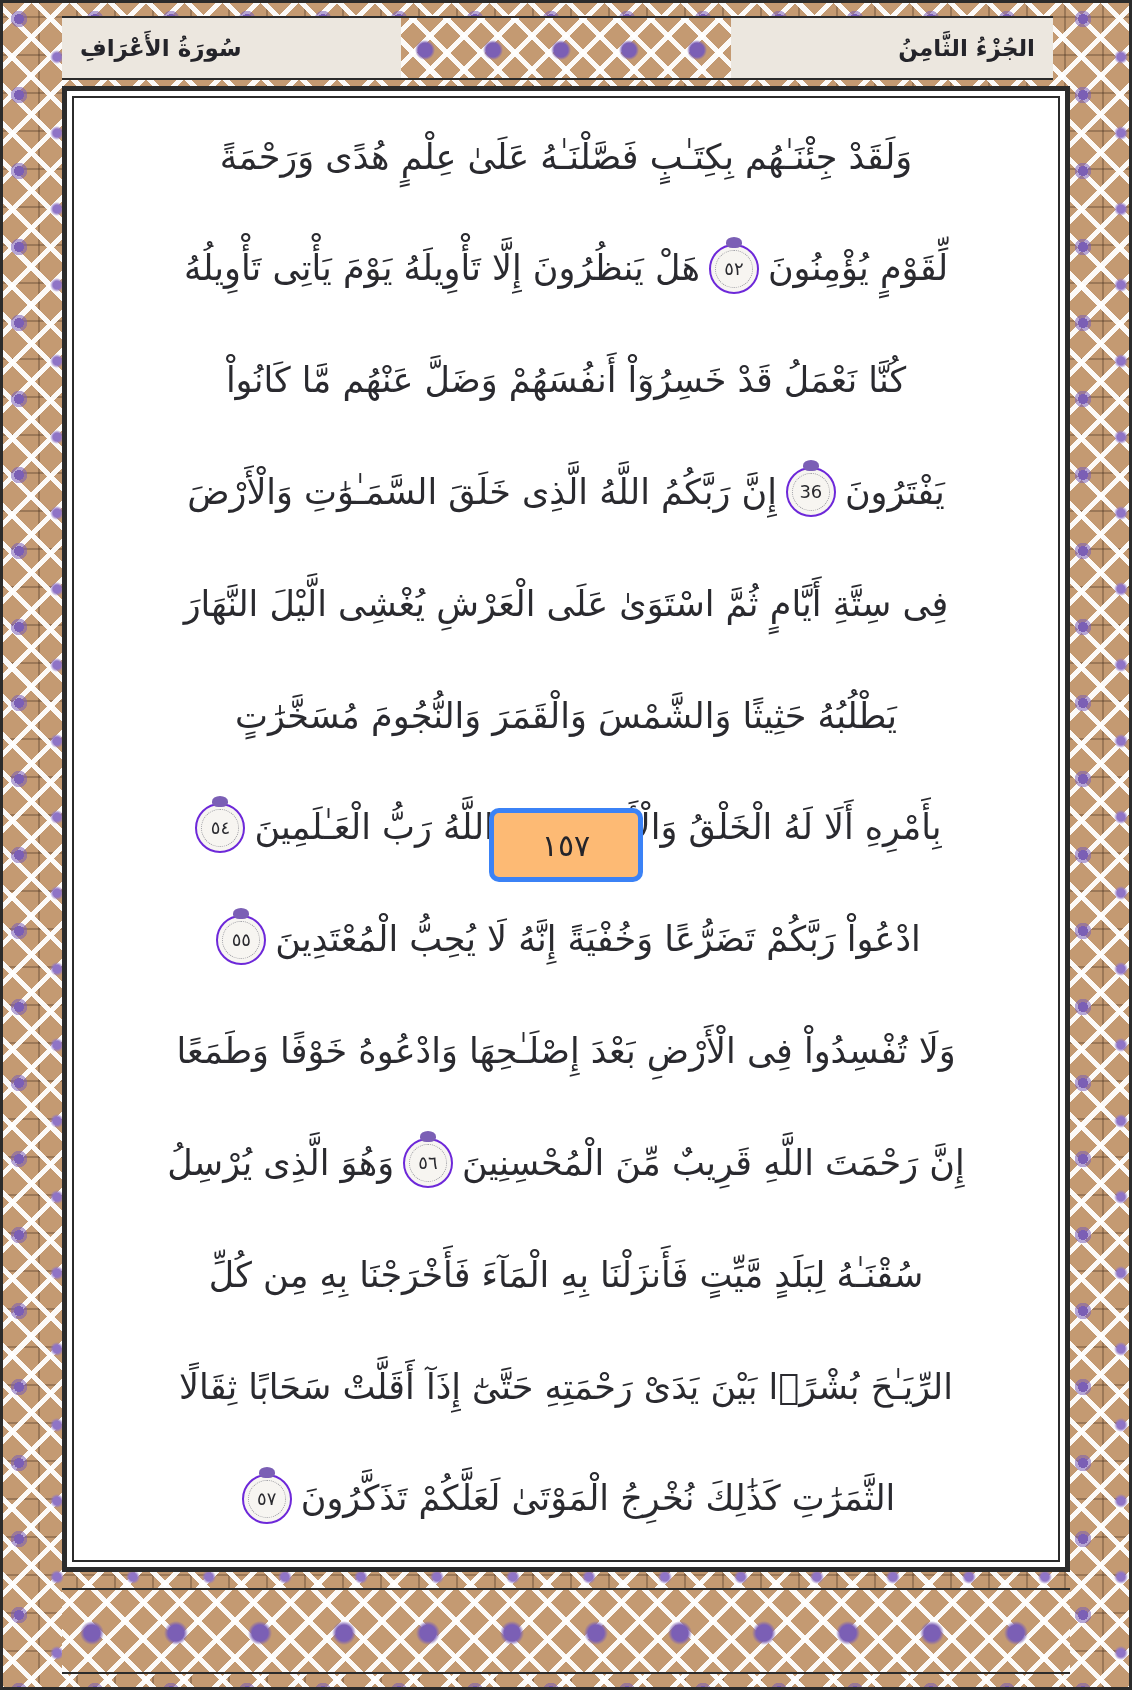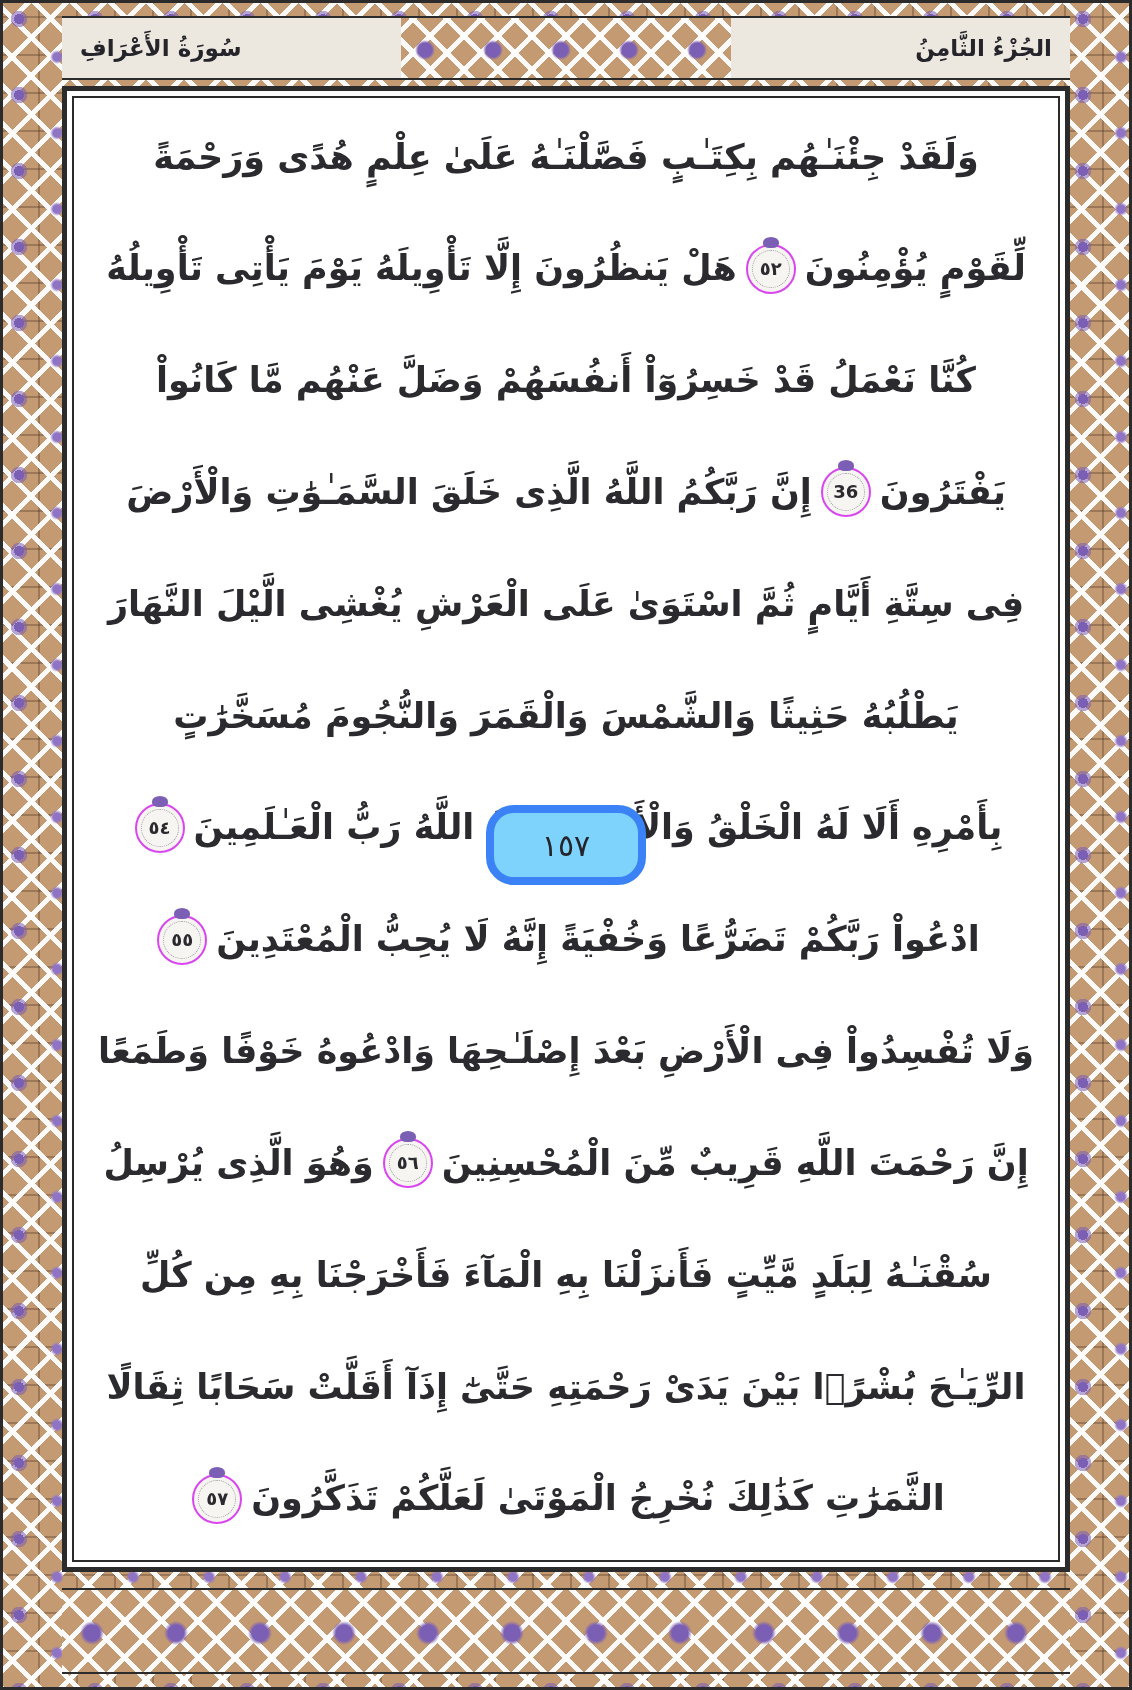--- a/index.html
+++ b/index.html
@@ -38,21 +38,21 @@
     position:absolute;left:62px;top:86px;right:62px;bottom:118px;
     border:5px solid #2b2b2b;box-sizing:border-box;
   }
   .rule-inner{
     position:absolute;left:72px;top:96px;right:72px;bottom:128px;
     border:2px solid #2b2b2b;box-sizing:border-box;
   }
 
   
   .header-band{
-    position:absolute;left:62px;top:16px;right:62px;height:64px;
+    position:absolute;left:62px;top:16px;right:79px;height:64px;
     background:#ece7df;
     display:flex;align-items:center;justify-content:space-between;
     box-sizing:border-box;padding:0 18px;
     border-top:2px solid #2b2b2b;border-bottom:2px solid #2b2b2b;
   }
   .header-band .hdr-text{
     font-family:"DejaVu Sans","Liberation Sans",sans-serif;
     font-size:23px;color:#24242a;direction:rtl;white-space:nowrap;font-weight:600;
   }
   .header-medallion{
@@ -69,40 +69,40 @@
     content:"";position:absolute;inset:0;
     background-image:radial-gradient(circle at 24px 32px,#7b5fb5 0 7px,transparent 10px);
     background-size:68px 64px;
   }
 
   
   .text-area{
     position:absolute;left:86px;top:108px;right:86px;bottom:142px;
     direction:rtl;text-align:right;
     display:flex;flex-direction:column;justify-content:space-between;
-    padding:6px 4px;box-sizing:border-box;font-weight:bold;
+    padding:6px 4px;box-sizing:border-box;
   }
   .ayah-line{
     font-family:"DejaVu Sans","Liberation Sans",sans-serif;
     font-size:35px;line-height:1.0;color:#2a2a2f;
     direction:rtl;white-space:nowrap;
     display:flex;align-items:center;justify-content:center;gap:4px;
     height:86px;overflow:hidden;
   }
   .ayah-line .txt{
     display:inline-block;
     transform:scaleX(1.0);
     letter-spacing:0px;
   }
 
   
   .vmark{
     display:inline-flex;align-items:center;justify-content:center;
     width:46px;height:46px;flex:0 0 auto;
-    border:2px solid #d946ef;border-radius:50%;
+    border:2px solid #6d28d9;border-radius:50%;
     background:#f7f5f1;
     font-size:18px;color:#2a2a2f;
     position:relative;margin:0 5px;
     font-family:"DejaVu Sans","Liberation Sans",sans-serif;
   }
   .vmark::before{
     content:"";position:absolute;top:-9px;left:50%;transform:translateX(-50%);
     width:16px;height:11px;border-radius:50% 50% 40% 40%;
     background:#7b5fb5;
   }
@@ -121,22 +121,22 @@
     border-top:2px solid #2b2b2b;border-bottom:2px solid #2b2b2b;
     box-sizing:border-box;
   }
   .footer-band::after{
     content:"";position:absolute;inset:0;
     background-image:radial-gradient(circle at 30px 43px,#7b5fb5 0 8px,transparent 12px);
     background-size:84px 86px;
   }
   .page-number-cartouche{
     position:absolute;left:50%;top:50%;transform:translate(-50%,-50%);
-    width:144px;height:64px;background:#7dd3fc;
-    border-radius:28px;border:8px solid #3b82f6;
+    width:144px;height:64px;background:#fdba74;
+    border-radius:10px;border:5px solid #3b82f6;
     display:flex;align-items:center;justify-content:center;
     font-size:30px;color:#24242a;z-index:3;
   }
 </style>
 </head>
 <body>
 
 <div class="page">
 
   <div class="ornate-frame"></div>

